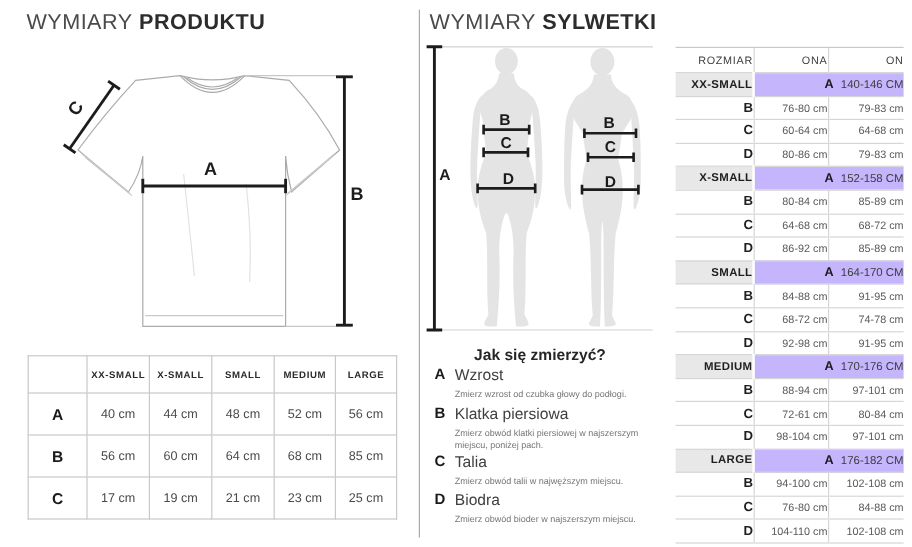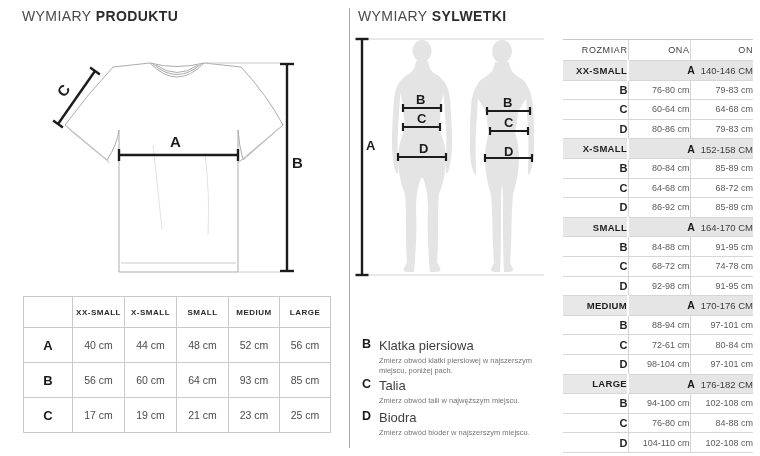--- a/index.html
+++ b/index.html
@@ -1,18 +1,18 @@
 <!DOCTYPE html>
 <html><head>
 <meta charset="utf-8">
 <style>
   html,body{margin:0;padding:0;background:#fff;}
   .canvas{position:relative;width:760px;height:456px;background:#fff;overflow:hidden;
           font-family:"Liberation Sans","DejaVu Sans",sans-serif;color:#3b3b3b;}
-  .panel-title{position:absolute;font-size:14px;letter-spacing:.4px;color:#4a4a4a;white-space:nowrap;}
+  .panel-title{position:absolute;font-size:18px;letter-spacing:.4px;color:#4a4a4a;white-space:nowrap;}
   .panel-title .bold{font-weight:700;color:#2c2c2c;}
   .divider{position:absolute;width:1px;background:#a9a9a9;}
   .diag{position:absolute;}
   .mlabel{position:absolute;font-weight:700;color:#1c1c1c;font-size:15px;line-height:1;}
   .mlabel.small{font-size:13px;}
   .rot{transform:rotate(-55deg);}
   
   #product-table{position:absolute;left:23px;top:296px;width:307px;border-collapse:collapse;table-layout:fixed;}
   #product-table th,#product-table td{border:1px solid #c9c9c9;text-align:center;vertical-align:middle;padding:0;}
   #product-table tr.hdr th{height:30px;font-size:8px;font-weight:700;letter-spacing:.5px;color:#2a2a2a;}
@@ -21,21 +21,21 @@
   #product-table td.pval{font-size:10.5px;color:#4a4a4a;text-align:center;}
   
   #size-table{position:absolute;left:563px;top:39px;width:190px;border-collapse:collapse;table-layout:fixed;}
   #size-table th,#size-table td{padding:0;text-align:right;vertical-align:middle;border-bottom:1px solid #d6d6d6;}
   #size-table th{height:20px;font-size:9px;font-weight:400;letter-spacing:.6px;color:#3d3d3d;border-top:1px solid #c9c9c9;}
   #size-table td{height:18.6px;}
   #size-table .vl{border-left:1px solid #d6d6d6;}
   #size-table td.lbl{font-weight:700;font-size:11px;color:#1f1f1f;}
   #size-table td.val{font-size:9px;color:#5a5a5a;}
   #size-table td.size{font-weight:700;font-size:9.5px;letter-spacing:.3px;color:#1f1f1f;background:#e8e8e8;}
-  #size-table td.range{background:#e5e5e5;font-size:9.5px;color:#3d3d3d;border-left:2px solid #fff;}
+  #size-table td.range{background:#c4b5fd;font-size:9.5px;color:#3d3d3d;border-left:2px solid #fff;}
   #size-table td.range .hl{font-weight:700;font-size:10.5px;color:#1a1a1a;margin-right:6px;}
   
   #howto-heading{position:absolute;left:352px;top:288px;width:196px;text-align:center;
                  font-size:13px;font-weight:700;color:#262626;}
   .howto-item{position:absolute;left:362px;width:192px;}
   .howto-item .letter{display:inline-block;width:17px;font-weight:700;font-size:12.5px;color:#1a1a1a;vertical-align:top;padding-top:1px;}
   .howto-item .body{display:inline-block;width:172px;vertical-align:top;}
   .howto-item .iname{font-size:13px;color:#3f3f3f;line-height:1.1;}
   .howto-item .idesc{font-size:7.5px;color:#757575;line-height:9.5px;margin-top:2px;}
 </style>
@@ -121,21 +121,21 @@
           <td class="pval">44 cm</td>
           <td class="pval">48 cm</td>
           <td class="pval">52 cm</td>
           <td class="pval">56 cm</td>
         </tr>
         <tr class="row">
           <th class="rowh">B</th>
           <td class="pval">56 cm</td>
           <td class="pval">60 cm</td>
           <td class="pval">64 cm</td>
-          <td class="pval">93 cm</td>
+          <td class="pval">68 cm</td>
           <td class="pval">85 cm</td>
         </tr>
         <tr class="row">
           <th class="rowh">C</th>
           <td class="pval">17 cm</td>
           <td class="pval">19 cm</td>
           <td class="pval">21 cm</td>
           <td class="pval">23 cm</td>
           <td class="pval">25 cm</td>
         </tr>
@@ -201,21 +201,25 @@
     </svg>
   </div>
   <div class="mlabel small" style="left:366px;top:139px;">A</div>
   <div class="mlabel small" style="left:416px;top:93px;">B</div>
   <div class="mlabel small" style="left:417px;top:112px;">C</div>
   <div class="mlabel small" style="left:419px;top:142px;">D</div>
   <div class="mlabel small" style="left:503px;top:96px;">B</div>
   <div class="mlabel small" style="left:504px;top:116px;">C</div>
   <div class="mlabel small" style="left:504px;top:145px;">D</div>
 
-
+  <div id="howto-heading">Jak się zmierzyć?</div>
+
+  <div class="howto-item" style="top:304px;">
+    <span class="letter">A</span><span class="body"><span class="iname">Wzrost</span><div class="idesc">Zmierz wzrost od czubka głowy do podłogi.</div></span>
+  </div>
   <div class="howto-item" style="top:336px;">
     <span class="letter">B</span><span class="body"><span class="iname">Klatka piersiowa</span><div class="idesc">Zmierz obwód klatki piersiowej w najszerszym miejscu, poniżej pach.</div></span>
   </div>
   <div class="howto-item" style="top:408px;">
     <span class="letter">D</span><span class="body"><span class="iname">Biodra</span><div class="idesc">Zmierz obwód bioder w najszerszym miejscu.</div></span>
   </div>
   <div class="howto-item" style="top:376px;">
     <span class="letter">C</span><span class="body"><span class="iname">Talia</span><div class="idesc">Zmierz obwód talii w najwęższym miejscu.</div></span>
   </div>
 

